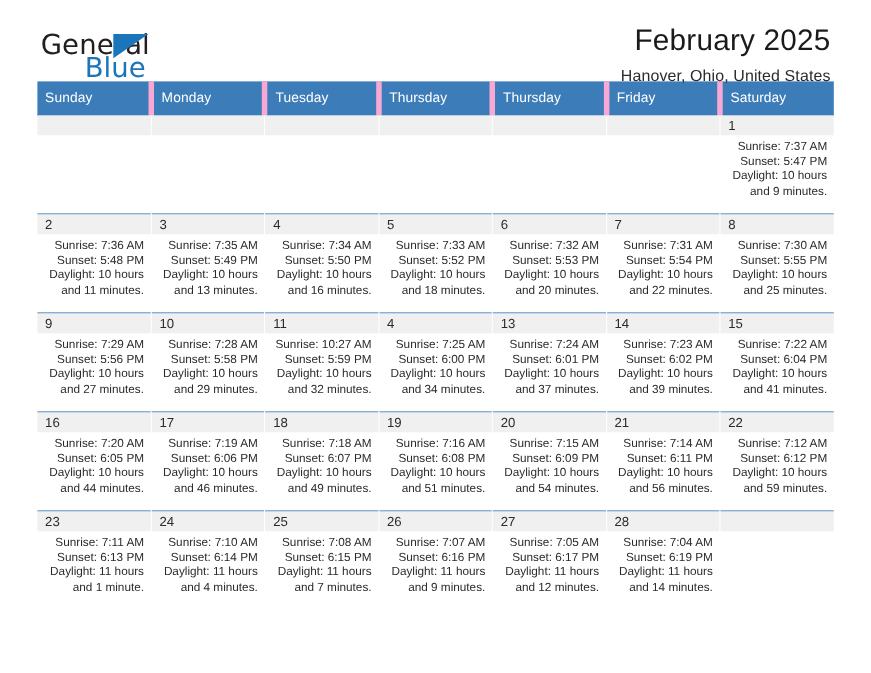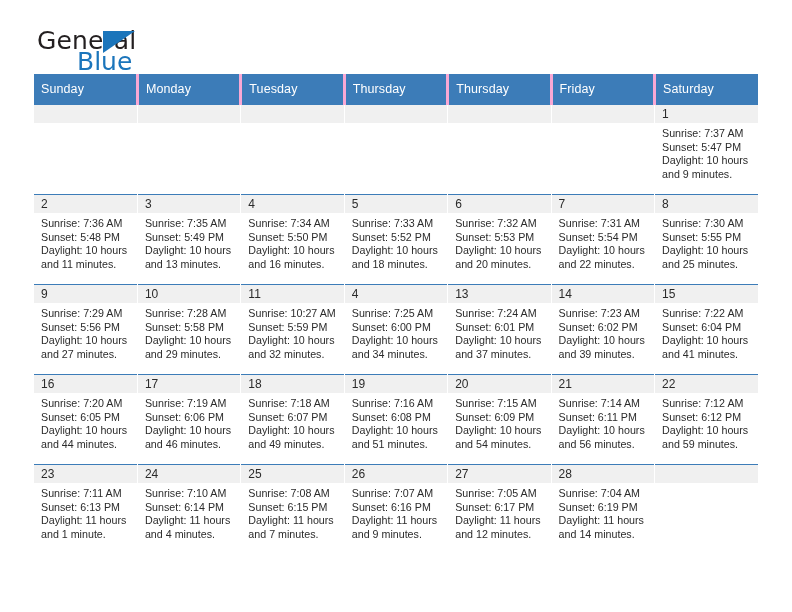--- a/index.html
+++ b/index.html
@@ -90,21 +90,21 @@
     table-layout: fixed;
   }
   .calendar th {
     background: #3c7cb8;
     color: #ffffff;
     font-weight: normal;
     font-size: 12.5px;
     text-align: left;
     padding: 5px 0 5px 7px;
     height: 20px;
-    border-right: 3px solid #f9a8d4;
+    border-right: 5px solid #f9a8d4;
     letter-spacing: .1px;
   }
   .calendar th:last-child { border-right: none; }
 
   .calendar td {
     vertical-align: top;
     padding: 0;
     border-top: 1px solid #3c7cb8;
     border-right: 1px solid #ffffff;
     width: 103.4px;
@@ -126,37 +126,42 @@
     font-size: 12px;
     color: #2b2b2b;
     line-height: 14px;
   }
   .cell.empty .daynum-strip { color: transparent; }
   .info {
     padding: 4px 6px 0 7px;
     font-size: 10.7px;
     line-height: 13.6px;
     color: #2b2b2b;
+    text-align: right;
   }
   .info div { white-space: nowrap; }
   .info .daylight { white-space: normal; }
 </style>
 </head>
 <body>
 
 <div class="page">
 
   <div class="header">
 
     <div class="logo">
       <span class="logo-general">General</span>
       <span class="logo-tri"></span>
       <span class="logo-blue">Blue</span>
     </div>
 
+    <div class="title-block">
+      <div class="cal-title">February 2025</div>
+      <div class="cal-subtitle">Hanover, Ohio, United States</div>
+    </div>
 
   </div>
 
   <table class="calendar">
     <thead>
       <tr>
         <th>Sunday</th>
         <th>Monday</th>
         <th>Tuesday</th>
         <th>Thursday</th>

